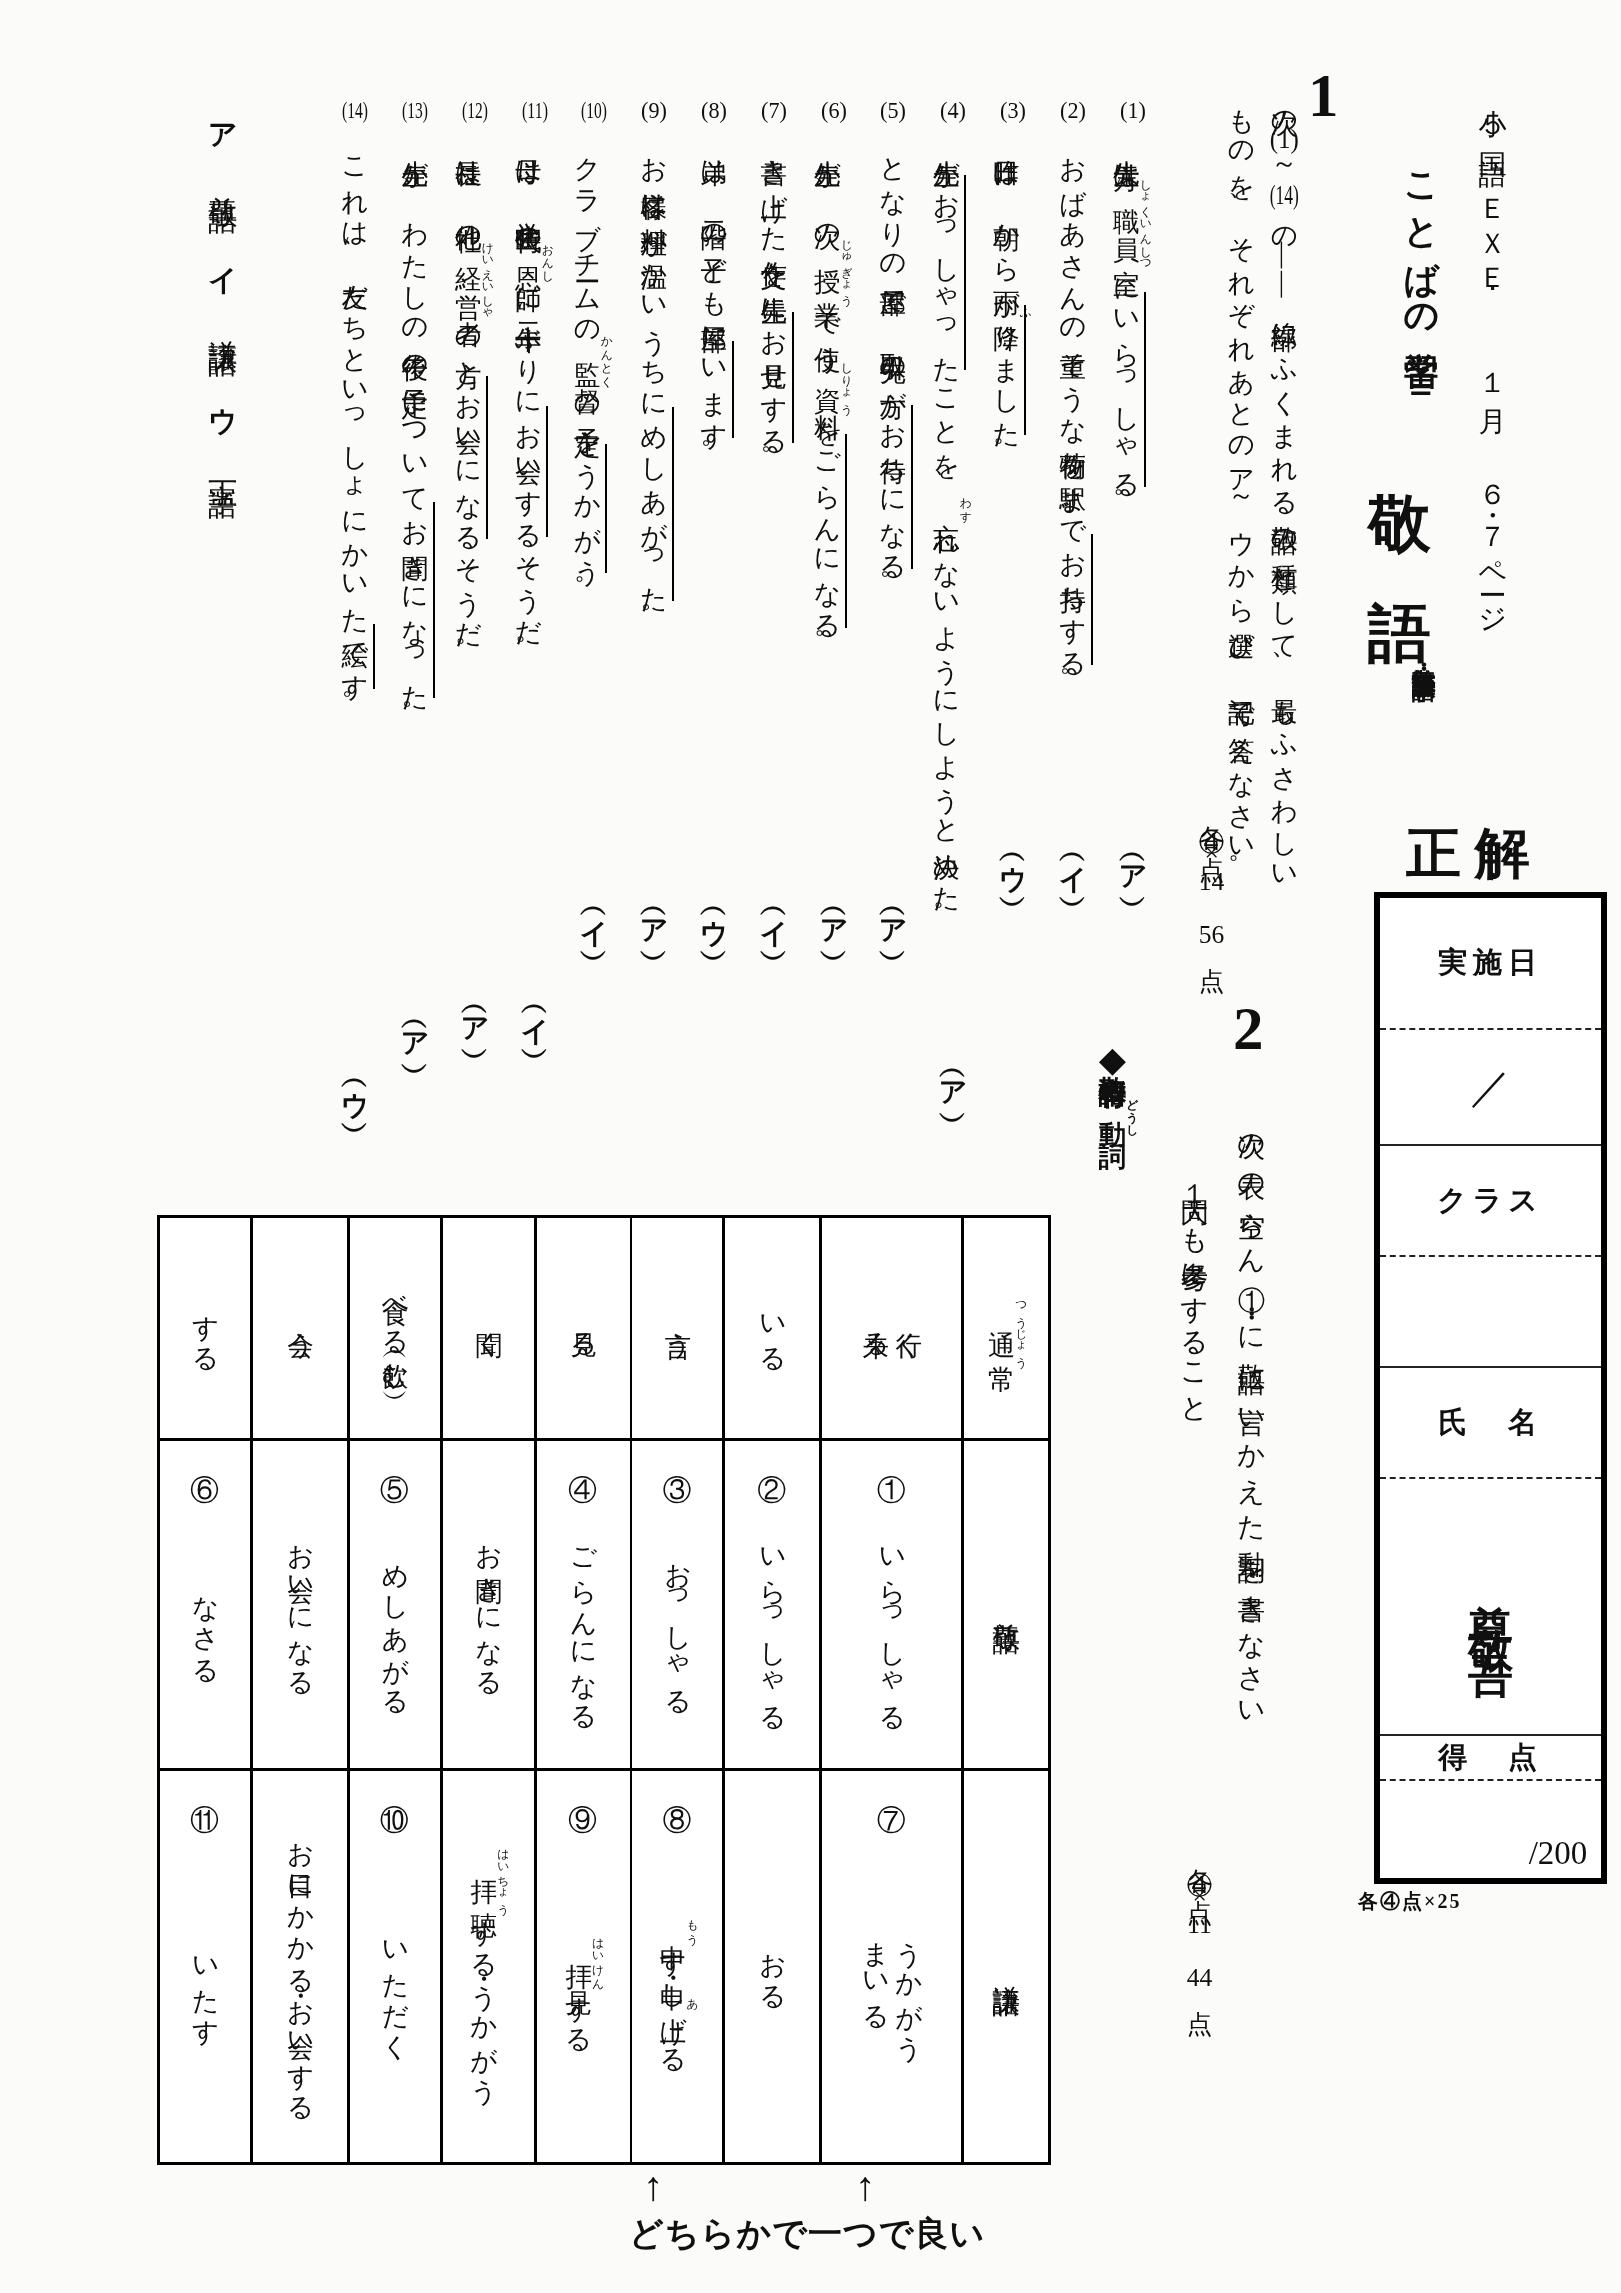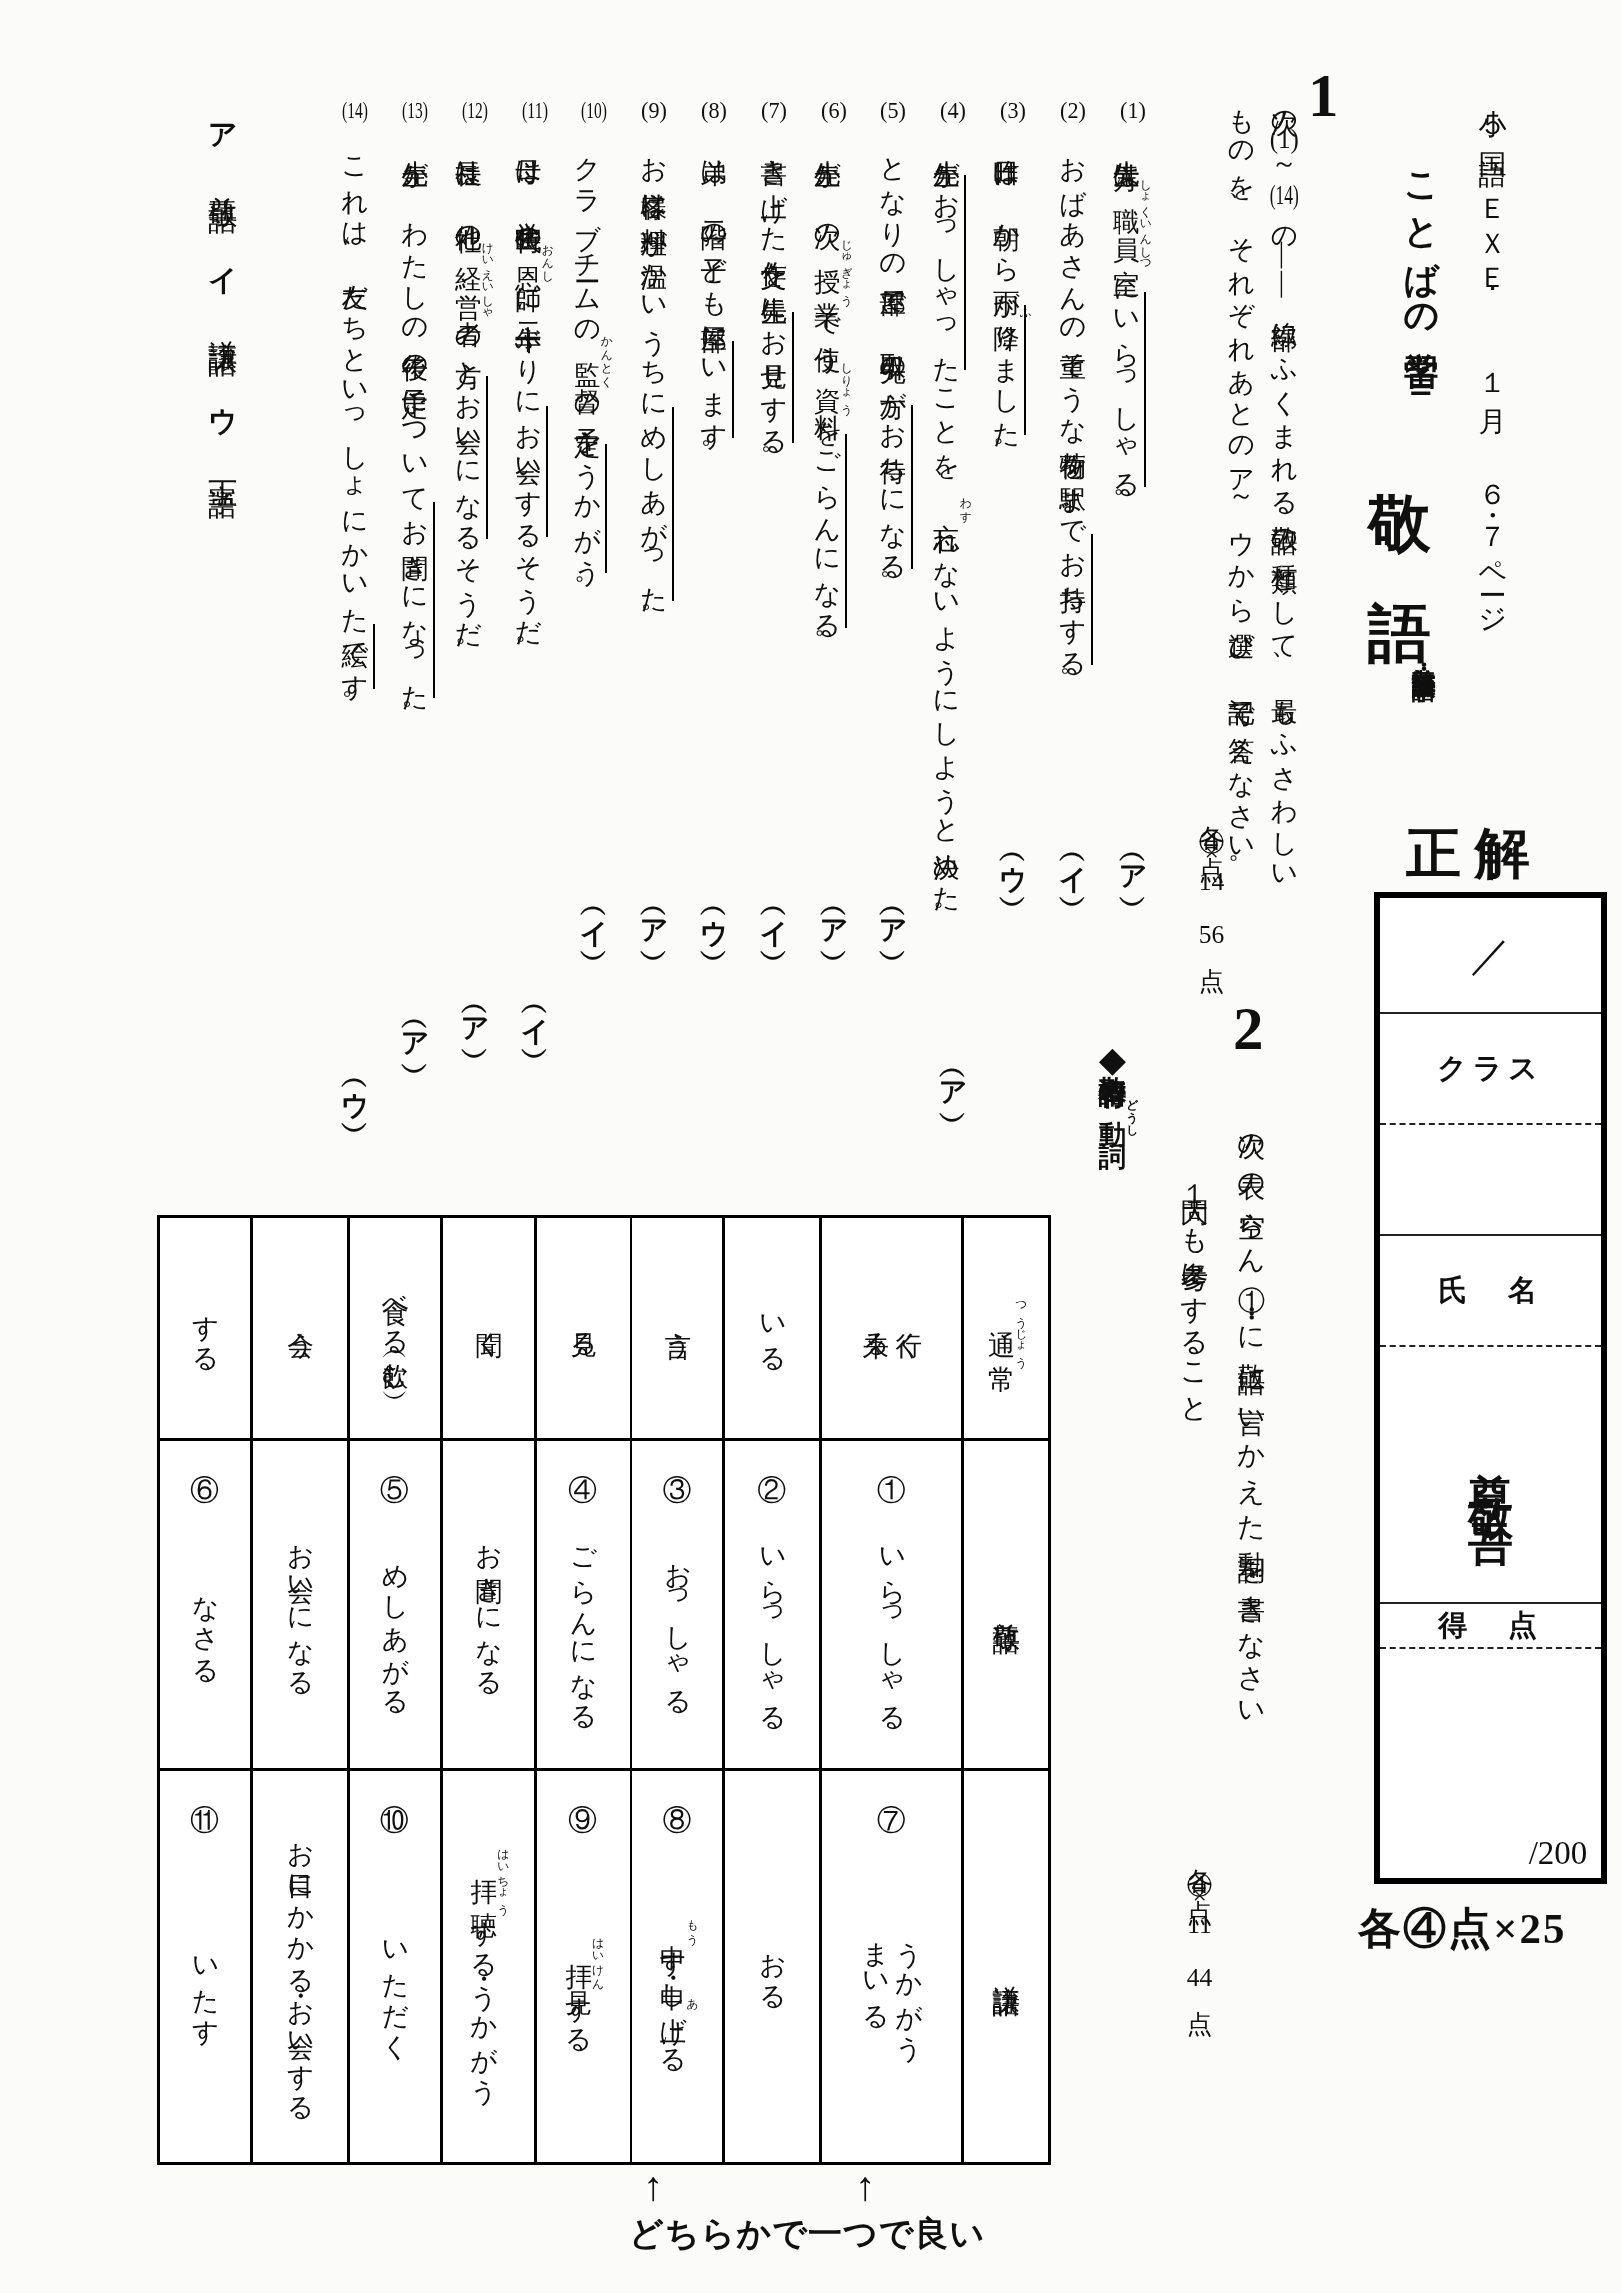--- a/index.html
+++ b/index.html
@@ -21,21 +21,21 @@
         background:#fff;box-sizing:border-box;display:flex;flex-direction:column;}
   .irow{box-sizing:border-box;display:flex;align-items:center;justify-content:center;
         font-family:"Liberation Sans",sans-serif;}
   .irow.lab{font-size:29px;font-weight:bold;letter-spacing:5.9px;border-bottom:2px dashed #222;}
   .irow.val{border-bottom:2px solid #222;font-family:"Liberation Serif",serif;}
   .irow:last-child{border-bottom:none;}
   .namecell{writing-mode:vertical-rl;font-size:45px;font-weight:bold;letter-spacing:25.5px;
             font-family:"Liberation Serif",serif;}
   .scorecell{align-items:flex-end;justify-content:flex-end;font-size:33px;padding:0 13.7px 5.9px 0;}
   .slash{font-size:41px;}
-  .ptstotal{left:1358px;top:1888px;font-size:43px;font-weight:bold;letter-spacing:2px;margin-top:12px;}
+  .ptstotal{left:1358px;top:1888px;font-size:20px;font-weight:bold;letter-spacing:2px;}
   
   .qnum{font-size:61px;font-weight:bold;font-family:"Liberation Serif",serif;}
   .q1num{left:1308px;top:61px;}
   .q2num{left:1233px;top:994px;}
   .prompt{font-size:26.5px;letter-spacing:2.9px;}
   .q1p1{left:1268px;top:90px;}
   .q1p2{left:1225px;top:90px;}
   .qpts{font-size:25.5px;letter-spacing:2px;}
   .q1pts{left:1196px;top:806px;}
   .q2prompt{left:1235px;top:1112px;font-size:27.4px;letter-spacing:3.9px;}
@@ -72,20 +72,21 @@
 
 <div class="page">
 
   <div class="vcol course">小５国語　ＥＸＥ．　１月　　６・７ページ</div>
   <div class="vcol lesson">ことばの学習　<span class="tcy">＝</span></div>
   <div class="vcol bigtitle">敬　語</div>
   <div class="vcol subtitle">尊敬語・謙譲語・丁寧語</div>
   <div class="hline seikai">正解</div>
 
   <div class="ibox">
+    <div class="irow lab" style="height:132px">実施日</div>
     <div class="irow val slash" style="height:116px">／</div>
     <div class="irow lab" style="height:111px">クラス</div>
     <div class="irow val" style="height:111px"></div>
     <div class="irow lab" style="height:111px">氏　名</div>
     <div class="irow val namecell" style="height:257px">尊敬吾</div>
     <div class="irow lab" style="height:45px">得　点</div>
     <div class="irow val scorecell" style="flex:1">/200</div>
   </div>
   <div class="hline ptstotal">各④点×25</div>
 

